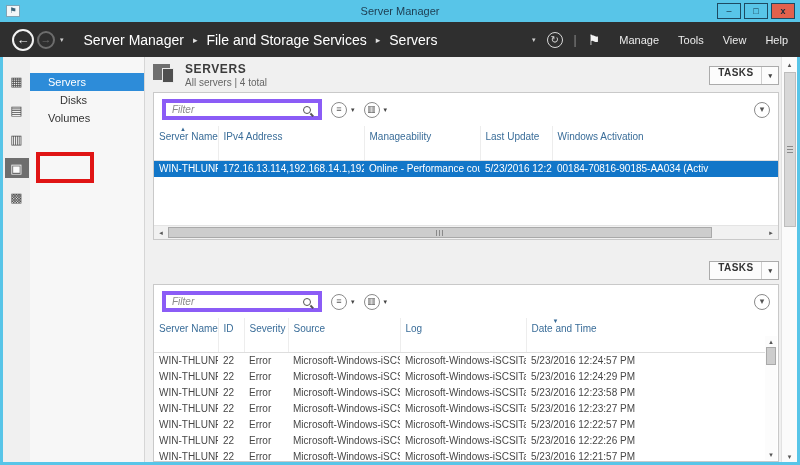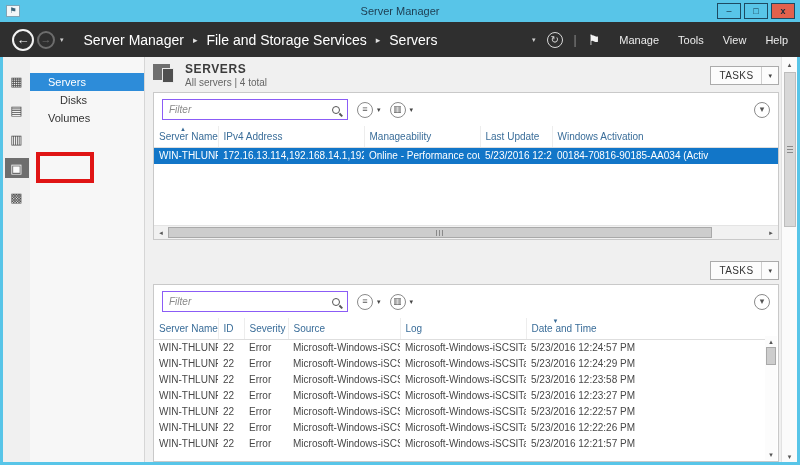--- a/index.html
+++ b/index.html
@@ -44,42 +44,42 @@
 
   
   .main { flex:1; min-width:0; display:flex; flex-direction:column; padding:5px 2px 0 8px; }
   .section-header { display:flex; align-items:flex-start; margin-bottom:4px; }
   .folder-icon { width:24px; height:20px; position:relative; margin-right:8px; margin-top:2px; }
   .folder-icon .back-shape { position:absolute; left:0; top:0; width:17px; height:16px; background:#6e6e6e; }
   .folder-icon .front-shape { position:absolute; left:9px; top:4px; width:12px; height:15px; background:#4f4f4f; border:1px solid #e9e9e9; }
   .section-titles { display:flex; flex-direction:column; }
   .section-title { font-size:12px; font-weight:bold; color:#3c3c3c; letter-spacing:0.6px; }
   .section-sub { font-size:10px; color:#666; margin-top:1px; }
-  .tasks-btn { margin-left:auto; height:19px; border:1px solid #ababab; background:#fcfcfc; display:flex; align-items:center; font-size:10px; color:#333; margin-top:4px; }
+  .tasks-btn { margin-left:auto; height:19px; border:1px solid #ababab; background:#fcfcfc; display:flex; align-items:flex-start; font-size:10px; color:#333; margin-top:4px;font-weight:bold; }
   .tasks-label { padding:0 8px; letter-spacing:0.4px; }
   .tasks-caret { border-left:1px solid #cfcfcf; padding:0 6px; font-size:7px; color:#444; align-self:stretch; display:flex; align-items:center; }
 
   .panel { background:#fff; border:1px solid #c9c9c9; display:flex; flex-direction:column; }
   .servers-panel { height:148px; flex:0 0 148px; }
   .events-panel { flex:1; min-height:0; position:relative; overflow:hidden; }
 
   .filterbar { display:flex; align-items:center; padding:6px 8px 6px 8px; gap:9px; flex:0 0 32px; }
-  .searchbox { display:flex; align-items:center; width:186px; height:21px; border:1px solid #8b5cf6; background:#fff; }
+  .searchbox { display:flex; align-items:center; width:160px; height:21px; border:4px solid #8b5cf6; background:#fff; }
   .searchbox input { flex:1; min-width:0; border:none; outline:none; font-size:10px; padding:0 6px; font-family:"Liberation Sans",sans-serif; color:#333; }
   .searchbox input::placeholder { font-style:italic; color:#8a8a8a; }
   .magnifier { width:22px; height:100%; display:flex; align-items:center; justify-content:center; }
   .magnifier i { display:block; width:8px; height:8px; border:1.5px solid #555; border-radius:50%; position:relative; }
   .magnifier i::after { content:""; position:absolute; width:4px; height:1.5px; background:#555; transform:rotate(45deg); left:6px; top:7px; }
   .tool-btn { display:flex; align-items:center; gap:4px; }
   .circle-ic { width:16px; height:16px; border:1px solid #8a8a8a; border-radius:50%; display:flex; align-items:center; justify-content:center; font-size:9px; color:#555; line-height:1; }
   .dd-caret { font-size:7px; color:#444; }
   .collapse-btn { margin-left:auto; }
 
   table { width:100%; border-collapse:collapse; table-layout:fixed; font-size:10px; }
-  thead th { text-align:left; font-weight:normal; color:#3a6d99; padding:5px 4px 5px 5px; border-bottom:1px solid #dedede; white-space:nowrap; overflow:hidden; position:relative; height:19px; }
+  thead th { text-align:left; font-weight:normal; color:#3a6d99; padding:5px 4px 18px 5px; border-bottom:1px solid #dedede; white-space:nowrap; overflow:hidden; position:relative; height:19px; }
   thead th:not(:last-child) { border-right:1px solid #ededed; }
   .sort-caret { position:absolute; top:0px; left:26px; font-size:6px; color:#3a6d99; }
   tbody td { padding:2px 4px 2px 5px; white-space:nowrap; overflow:hidden; color:#474747; height:16px; }
   tr.selected-row td { background:#1276c8; color:#fff; }
 
   .filler { flex:1; background:#fff; }
 
   .hscroll { height:14px; flex:0 0 14px; background:#f1f1f1; border-top:1px solid #e4e4e4; display:flex; align-items:center; }
   .hs-btn { width:14px; text-align:center; font-size:7px; color:#555; }
   .hs-thumb { flex:1; height:11px; margin-right:52px; background:#cdcdcd; border:1px solid #a9a9a9; position:relative; }

